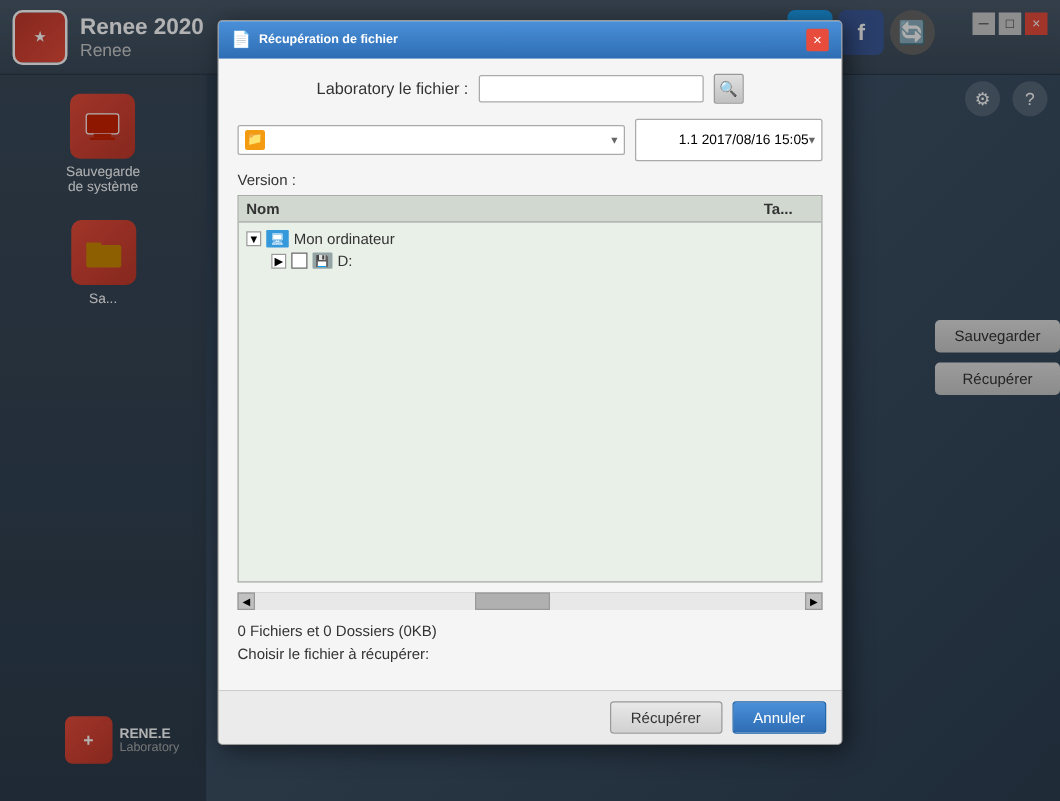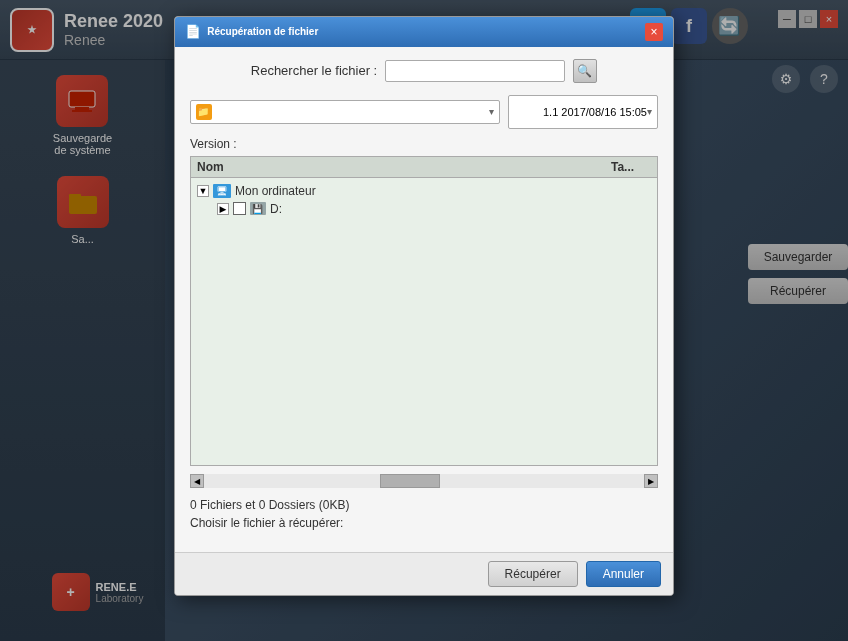--- a/index.html
+++ b/index.html
@@ -236,21 +236,21 @@
       color: white;
     }
 
     .backup-info { flex: 1; }
     .backup-name { font-weight: bold; font-size: 13px; color: #333; }
     .backup-detail { font-size: 11px; color: #666; }
 
     
     .action-buttons {
       position: absolute;
-      top: 184px;
+      top: 196px;
       right: 0;
       display: flex;
       flex-direction: column;
       gap: 8px;
     }
 
     .action-btn {
       width: 100px;
       padding: 6px 10px;
       border: none;
@@ -746,21 +746,21 @@
       <div style="display:flex; align-items:center; gap:6px;">
         <span style="font-size:13px;">📄</span>
         <span class="dialog-title">Récupération de fichier</span>
       </div>
       <button class="dialog-close-btn">×</button>
     </div>
 
     <div class="dialog-body">
 
       <div class="search-row">
-        <label class="search-label">Rechercher le fichier :</label>
+        <label class="search-label">Laboratory le fichier :</label>
         <input type="text" class="search-input" style="">
         <button class="search-btn">
           <span>🔍</span>
         </button>
       </div>
 
       <div class="path-row">
         <div class="path-dropdown">
           <span class="path-icon">📁</span>
           <span class="dropdown-arrow">▾</span>

